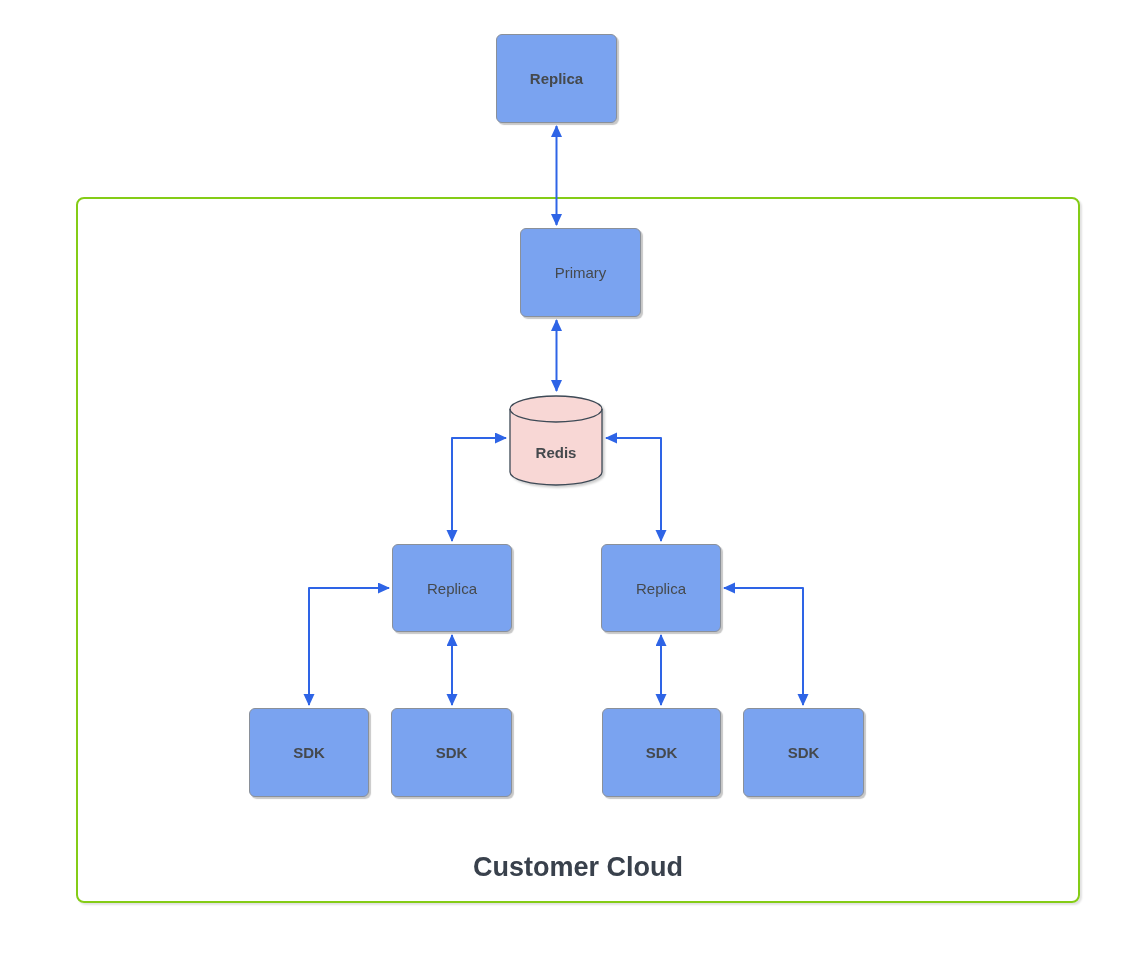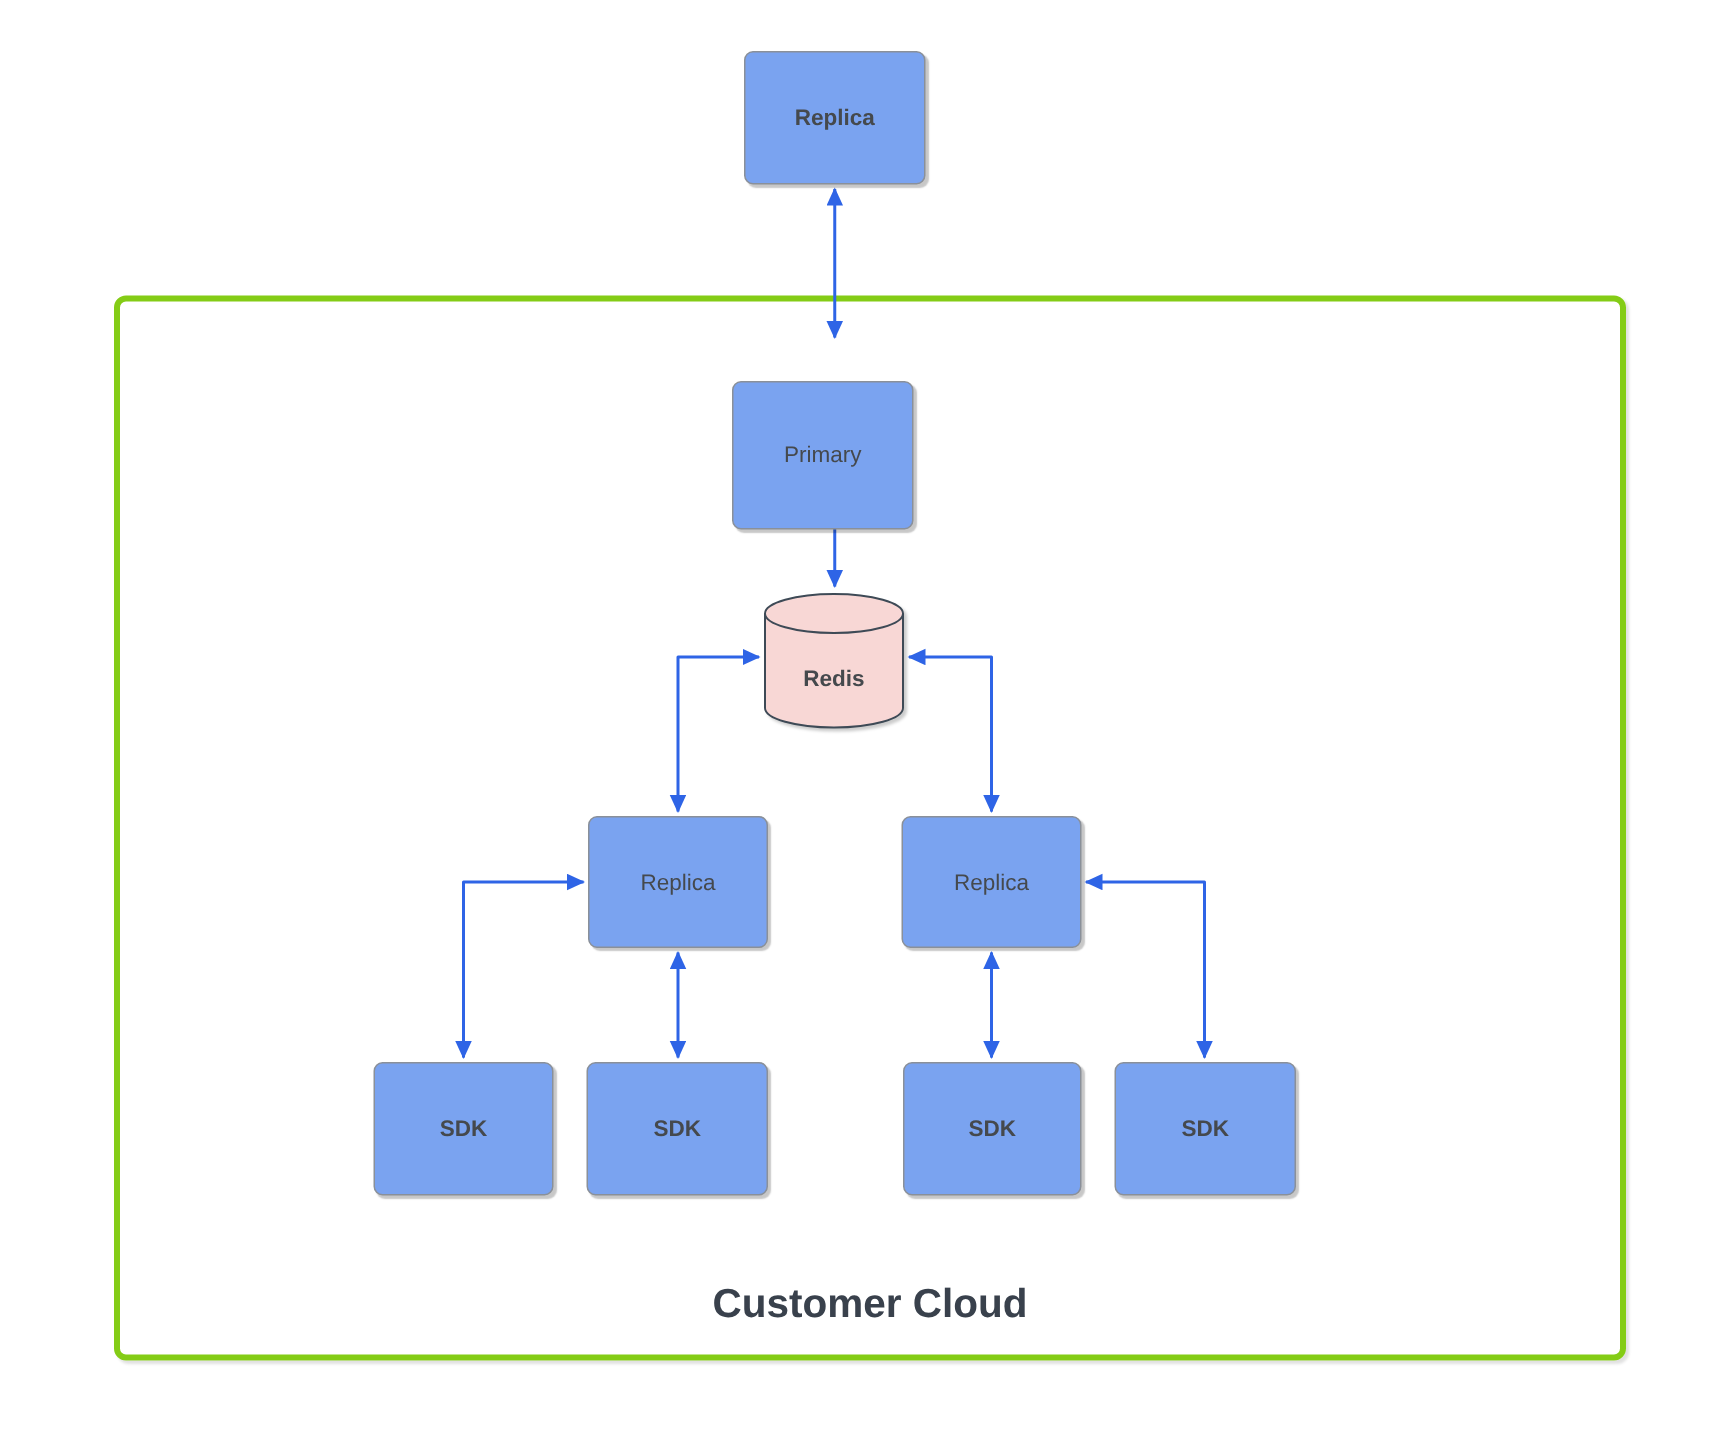--- a/index.html
+++ b/index.html
@@ -10,21 +10,21 @@
     background: #ffffff;
     font-family: "Liberation Sans", "DejaVu Sans", sans-serif;
     overflow: hidden;
   }
 
   
   .cloud-container {
     position: absolute;
     left: 76px; top: 197px;
     width: 1000px; height: 702px;
-    border: 4px solid #84cc16;
+    border: 2px solid #84cc16;
     border-radius: 8px;
     box-shadow: 2px 2px 2px rgba(0,0,0,0.12);
     background: transparent;
   }
   .cloud-title {
     position: absolute;
     left: 0; right: 0;
     bottom: 18px;
     text-align: center;
     font-size: 27px;
@@ -57,21 +57,21 @@
     display: flex;
     align-items: center;
     justify-content: center;
     color: #45494D;
     font-size: 15px;
     box-sizing: border-box;
   }
   .node.bold { font-weight: bold; }
 
   #node-harness       { left: 496px; top: 34px;  width: 121px; height: 89px; }
-  #node-primary       { left: 488px; top: 228px; width: 121px; height: 99px; margin-top: 26px; }
+  #node-primary       { left: 520px; top: 228px; width: 121px; height: 89px; }
   #node-replica-left  { left: 392px; top: 544px; width: 120px; height: 88px; }
   #node-replica-right { left: 601px; top: 544px; width: 120px; height: 88px; }
   #node-sdk-1         { left: 249px; top: 708px; width: 120px; height: 89px; }
   #node-sdk-2         { left: 391px; top: 708px; width: 121px; height: 89px; }
   #node-sdk-3         { left: 602px; top: 708px; width: 119px; height: 89px; }
   #node-sdk-4         { left: 743px; top: 708px; width: 121px; height: 89px; }
 
   
   #node-redis {
     position: absolute;

